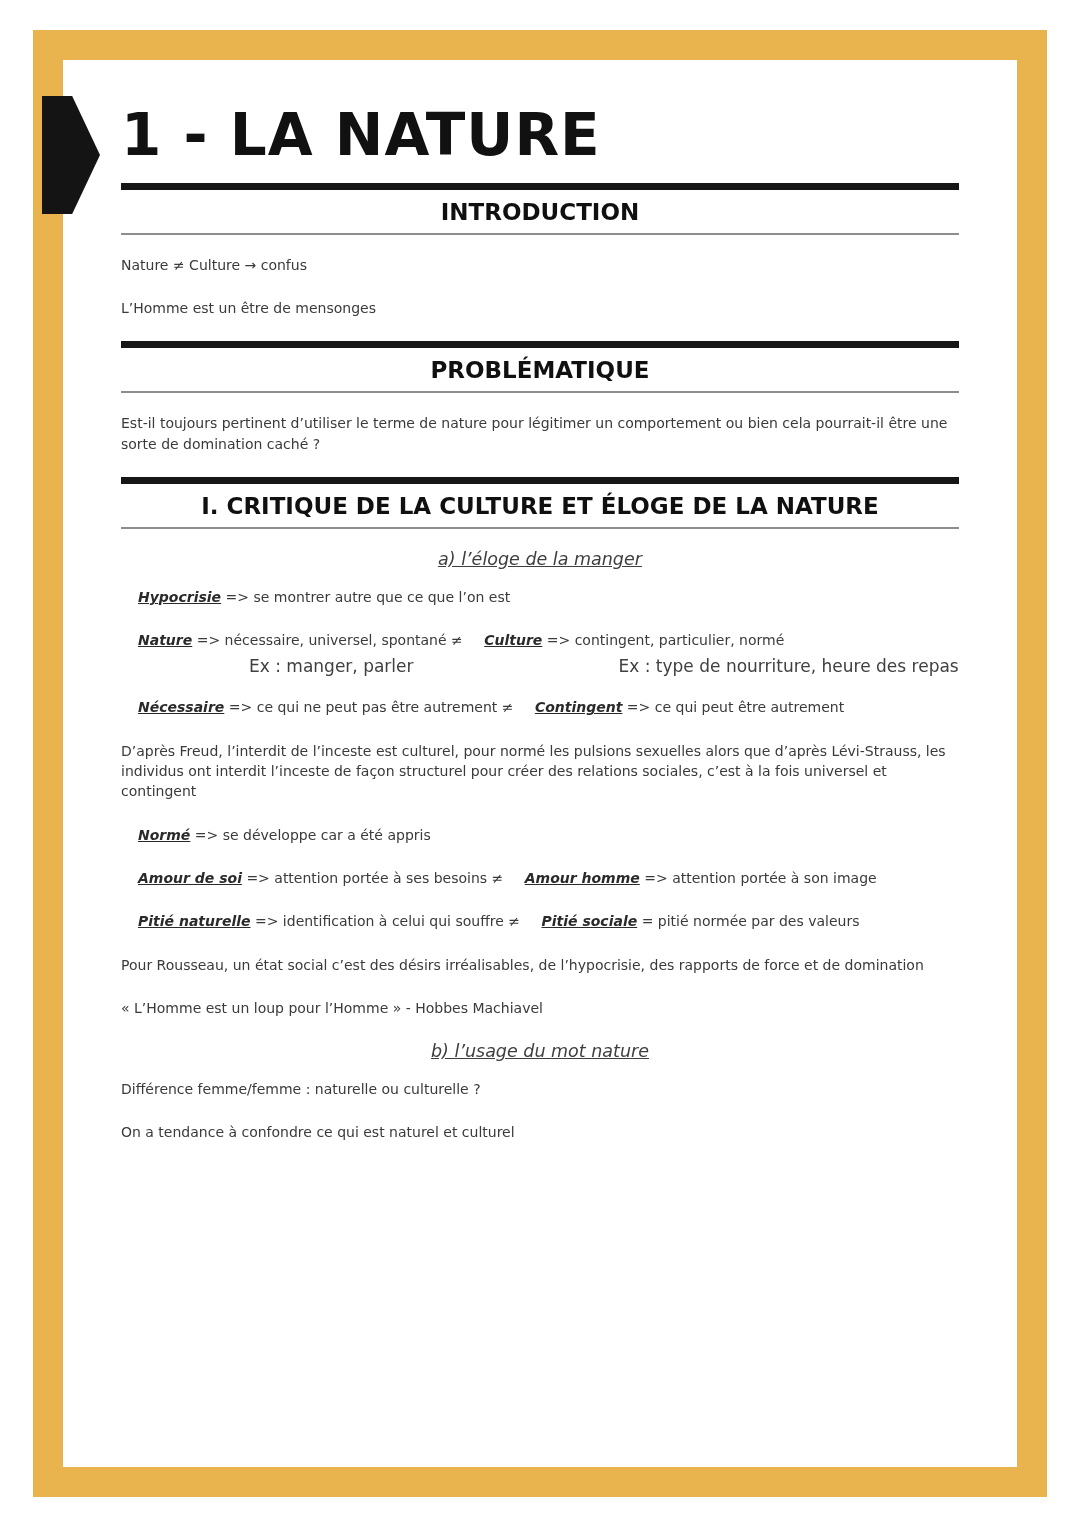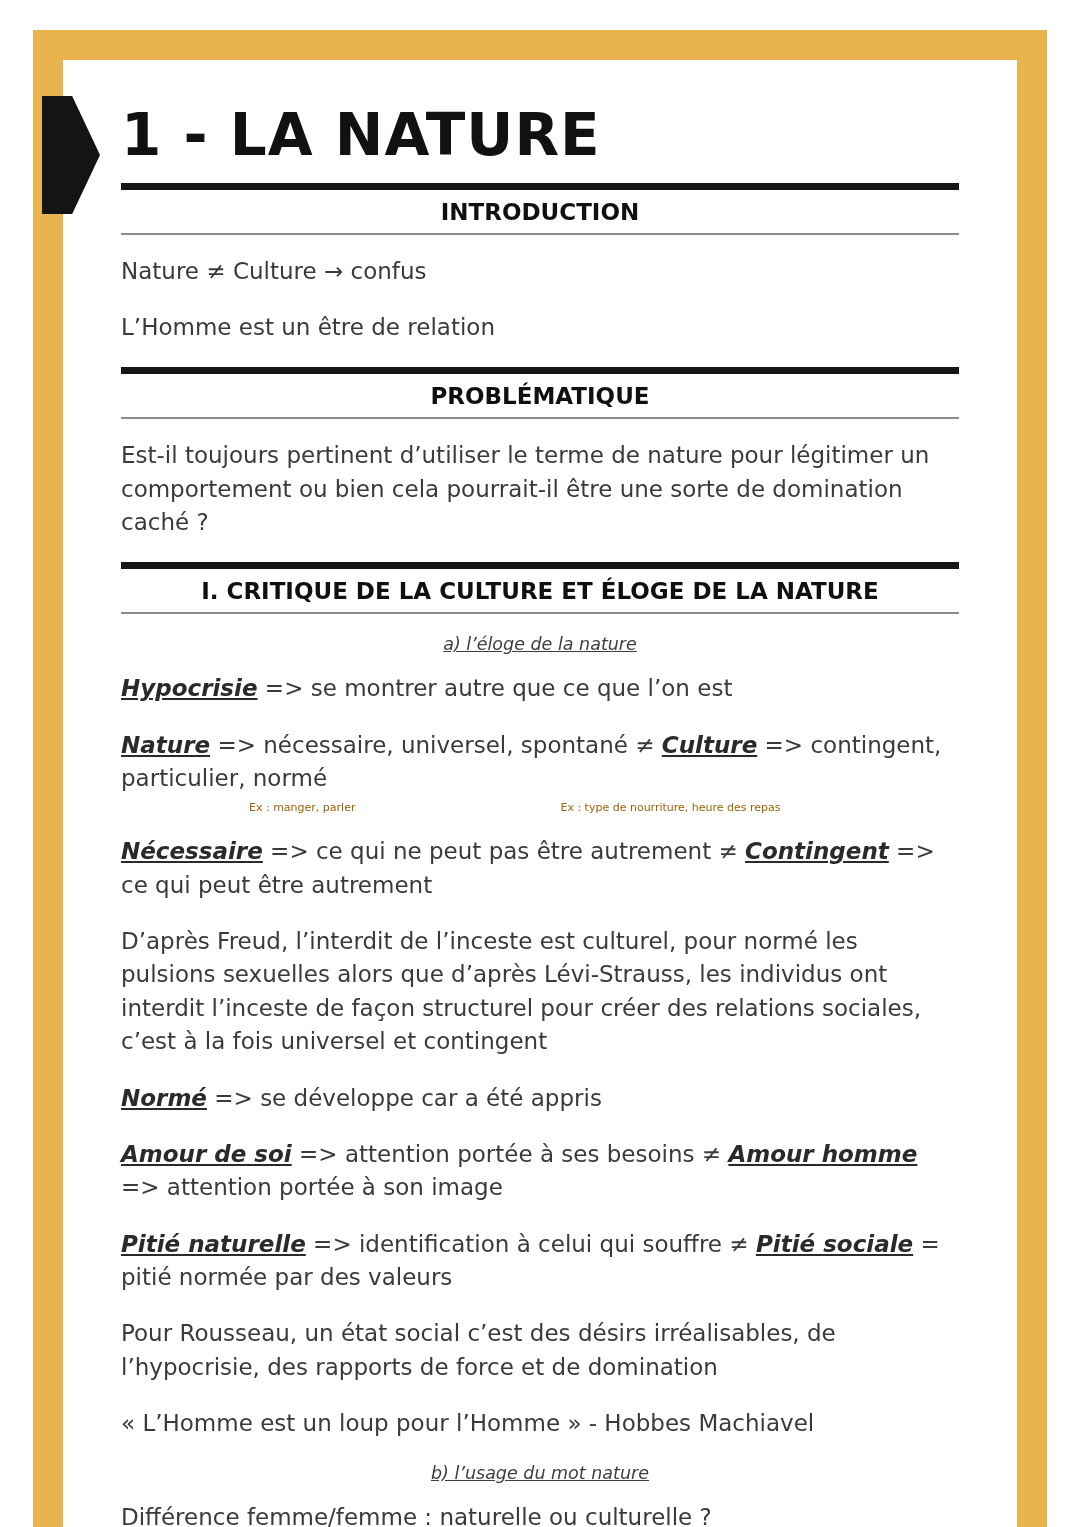--- a/index.html
+++ b/index.html
@@ -46,37 +46,38 @@
   .sec-underline { border-bottom:2px solid #8d8d8d; }
   .sub {
     text-align:center;
     font-style:italic;
     text-decoration:underline;
     color:#3e3e3e;
     font-size:17.5px;
     margin:18px 0 18px 0;
   }
   .para {
-    font-size:23px;
+    font-size:14px;
     color:#3a3a3a;
     line-height:1.45;
     margin:0 0 23px 0;
   }
   .para.indent { text-indent:92px; }
   .seg-plain { }
   .seg-b { font-weight:bold; color:#2a2a2a; }
   .seg-term {
     font-weight:bold;
     font-style:italic;
     text-decoration:underline;
     color:#2a2a2a;
+    margin-left:17px;
   }
   .examples {
-    font-size:11px;
-    color:#a16207;
+    font-size:17px;
+    color:#404040;
     margin:-17px 0 21px 0;
     white-space:nowrap;
   }
   .examples .ex1 { margin-left:128px; }
   .examples .ex2 { margin-left:205px; }
 </style>
 </head>
 <body>
 
 <div class="bookmark"></div>
@@ -84,33 +85,33 @@
 <div class="gold-frame">
   <div class="content">
     <h1 class="page-title">1 - LA NATURE</h1>
     <div id="doc">
         <div class="sec">
           <div class="sec-bar"></div>
           <div class="sec-title">INTRODUCTION</div>
           <div class="sec-underline"></div>
         </div>
         <p class="para"><span class="seg-plain">Nature ≠ Culture → confus</span></p>
-        <p class="para"><span class="seg-plain">L’Homme est un être de relation</span></p>
+        <p class="para"><span class="seg-plain">L’Homme est un être de mensonges</span></p>
         <div class="sec">
           <div class="sec-bar"></div>
           <div class="sec-title">PROBLÉMATIQUE</div>
           <div class="sec-underline"></div>
         </div>
         <p class="para"><span class="seg-plain">Est-il toujours pertinent d’utiliser le terme de nature pour légitimer un comportement ou bien cela pourrait-il être une sorte de domination caché ?</span></p>
         <div class="sec">
           <div class="sec-bar"></div>
           <div class="sec-title">I. CRITIQUE DE LA CULTURE ET ÉLOGE DE LA NATURE</div>
           <div class="sec-underline"></div>
         </div>
-        <div class="sub">a) l’éloge de la nature</div>
+        <div class="sub">a) l’éloge de la manger</div>
         <p class="para"><span class="seg-term">Hypocrisie</span><span class="seg-plain"> =&gt; se montrer autre que ce que l’on est</span></p>
         <p class="para"><span class="seg-term">Nature</span><span class="seg-plain"> =&gt; nécessaire, universel, spontané ≠ </span><span class="seg-term">Culture</span><span class="seg-plain"> =&gt; contingent, particulier, normé</span></p>
         <div class="examples"><span class="ex1">Ex : manger, parler</span><span class="ex2">Ex : type de nourriture, heure des repas</span></div>
         <p class="para"><span class="seg-term">Nécessaire</span><span class="seg-plain"> =&gt; ce qui ne peut pas être autrement ≠ </span><span class="seg-term">Contingent</span><span class="seg-plain"> =&gt; ce qui peut être autrement</span></p>
         <p class="para"><span class="seg-plain">D’après Freud, l’interdit de l’inceste est culturel, pour normé les pulsions sexuelles alors que d’après Lévi-Strauss, les individus ont interdit l’inceste de façon structurel pour créer des relations sociales, c’est à la fois universel et contingent</span></p>
         <p class="para"><span class="seg-term">Normé</span><span class="seg-plain"> =&gt; se développe car a été appris</span></p>
         <p class="para"><span class="seg-term">Amour de soi</span><span class="seg-plain"> =&gt; attention portée à ses besoins ≠ </span><span class="seg-term">Amour homme</span><span class="seg-plain"> =&gt; attention portée à son image</span></p>
         <p class="para"><span class="seg-term">Pitié naturelle</span><span class="seg-plain"> =&gt; identification à celui qui souffre ≠ </span><span class="seg-term">Pitié sociale</span><span class="seg-plain"> = pitié normée par des valeurs</span></p>
         <p class="para"><span class="seg-plain">Pour Rousseau, un état social c’est des désirs irréalisables, de l’hypocrisie, des rapports de force et de domination</span></p>
         <p class="para"><span class="seg-plain">« L’Homme est un loup pour l’Homme » - Hobbes Machiavel</span></p>

